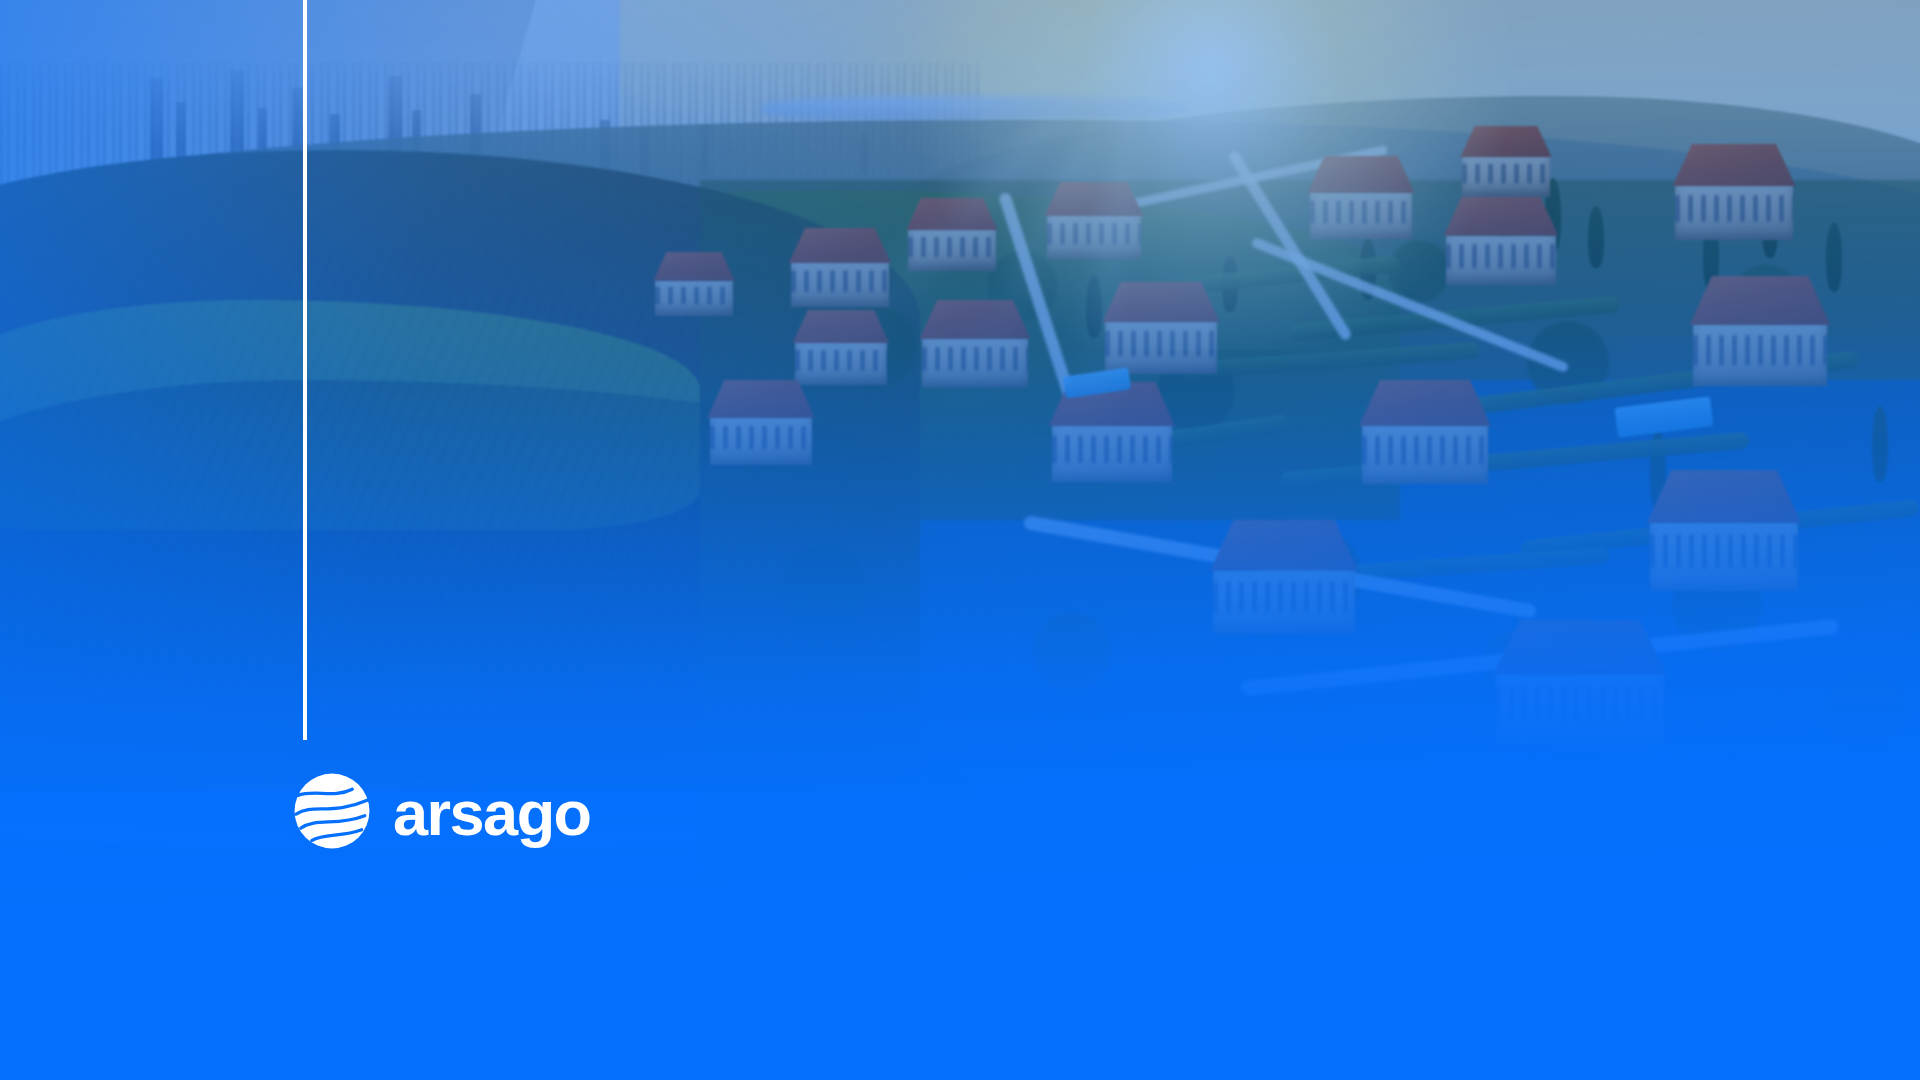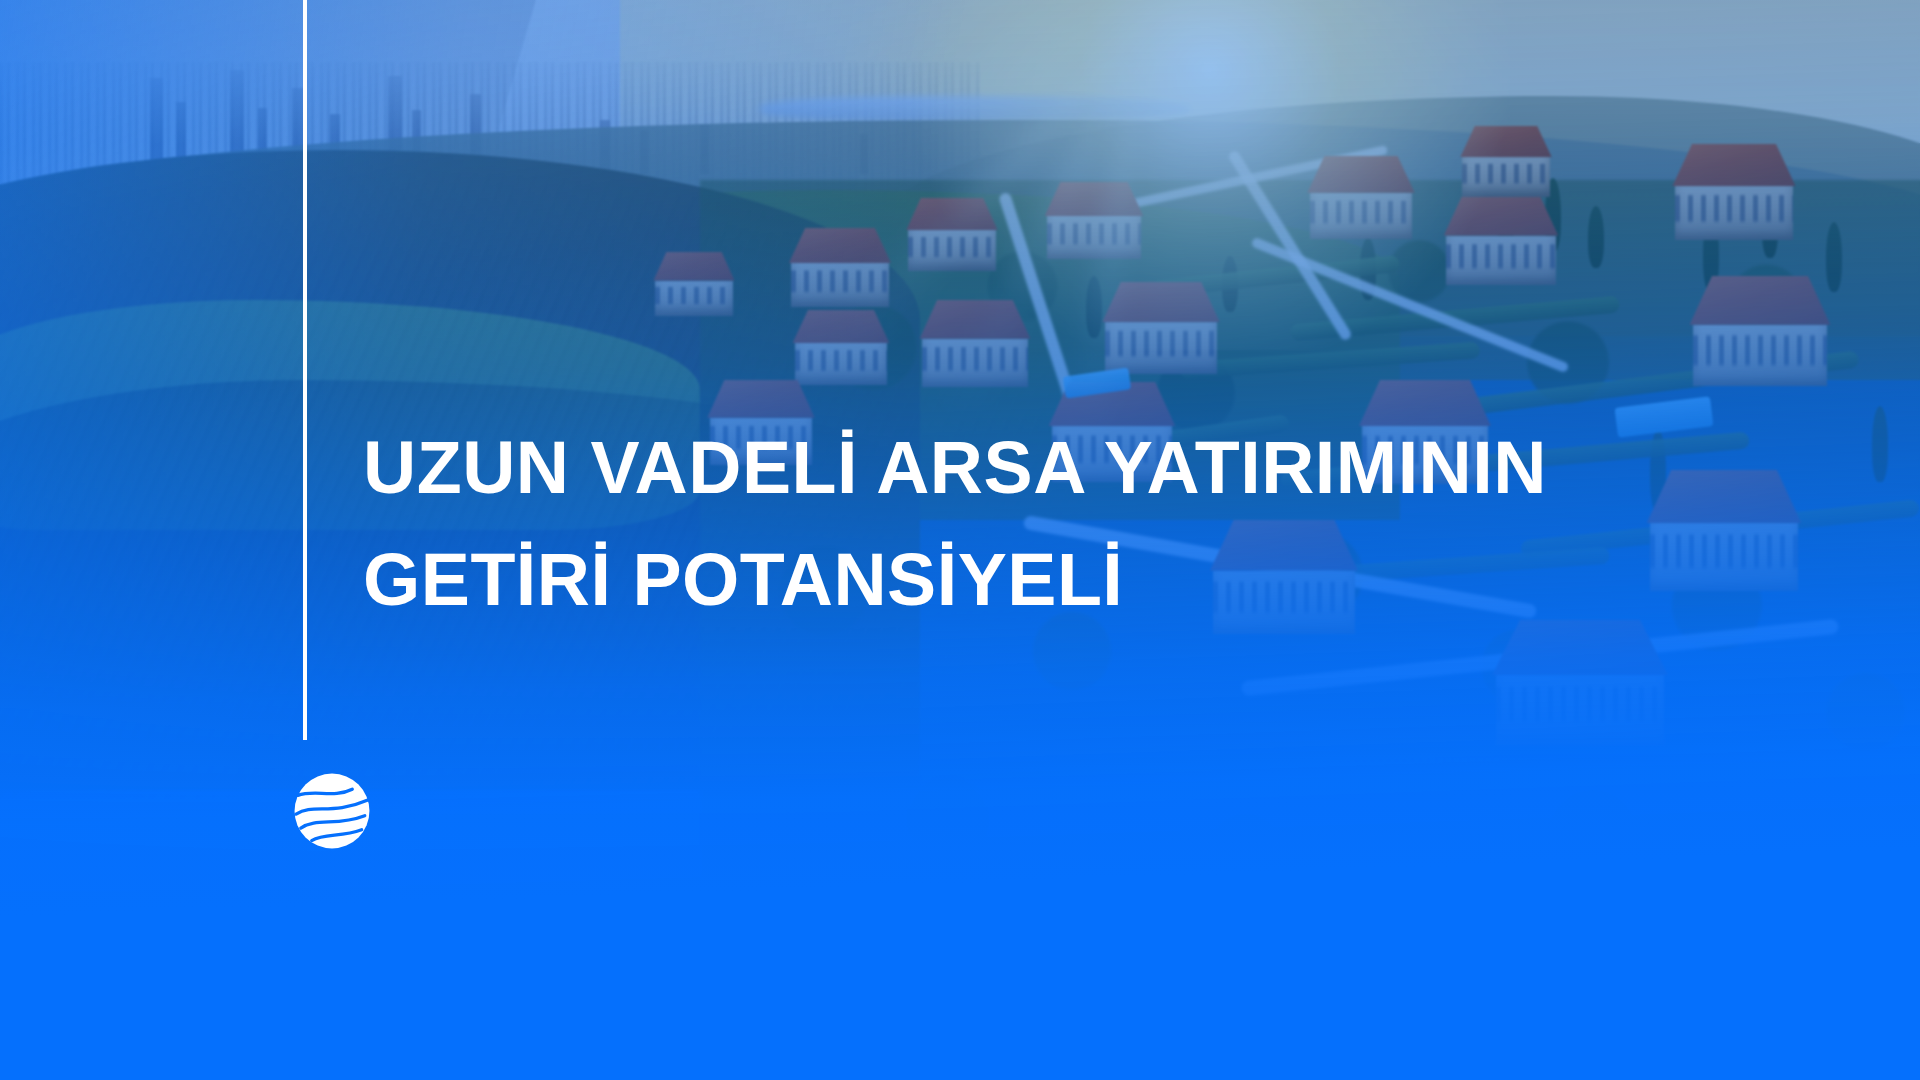--- a/index.html
+++ b/index.html
@@ -400,30 +400,27 @@
     <div class="rays"></div>
     <div class="photo-soft"></div>
   </div>
 
   <div class="tint-flat"></div>
   <div class="tint-side"></div>
   <div class="tint-grad"></div>
 
   <div class="divider"></div>
 
-  <h1 class="headline">
-    <span class="l1">UZUN VADELİ ARSA YATIRIMININ</span>
-    <span class="l2">GETİRİ POTANSİYELİ</span>
-  </h1>
 
   <div class="logo">
     <svg class="logo-mark" viewBox="0 0 100 100">
       <circle cx="50" cy="50" r="48" fill="#ffffff"></circle>
       <g stroke="#0570fd" stroke-width="4.2" fill="none" stroke-linecap="round">
         <path d="M6 30 C 28 22, 52 34, 76 22"></path>
         <path d="M4 54 C 26 40, 50 56, 96 36"></path>
         <path d="M10 72 C 30 58, 56 70, 92 56"></path>
         <path d="M24 88 C 40 78, 62 84, 88 74"></path>
       </g>
     </svg>
+    <span class="logo-word">arsago</span>
   </div>
 
 </div>
 
 </body></html>

